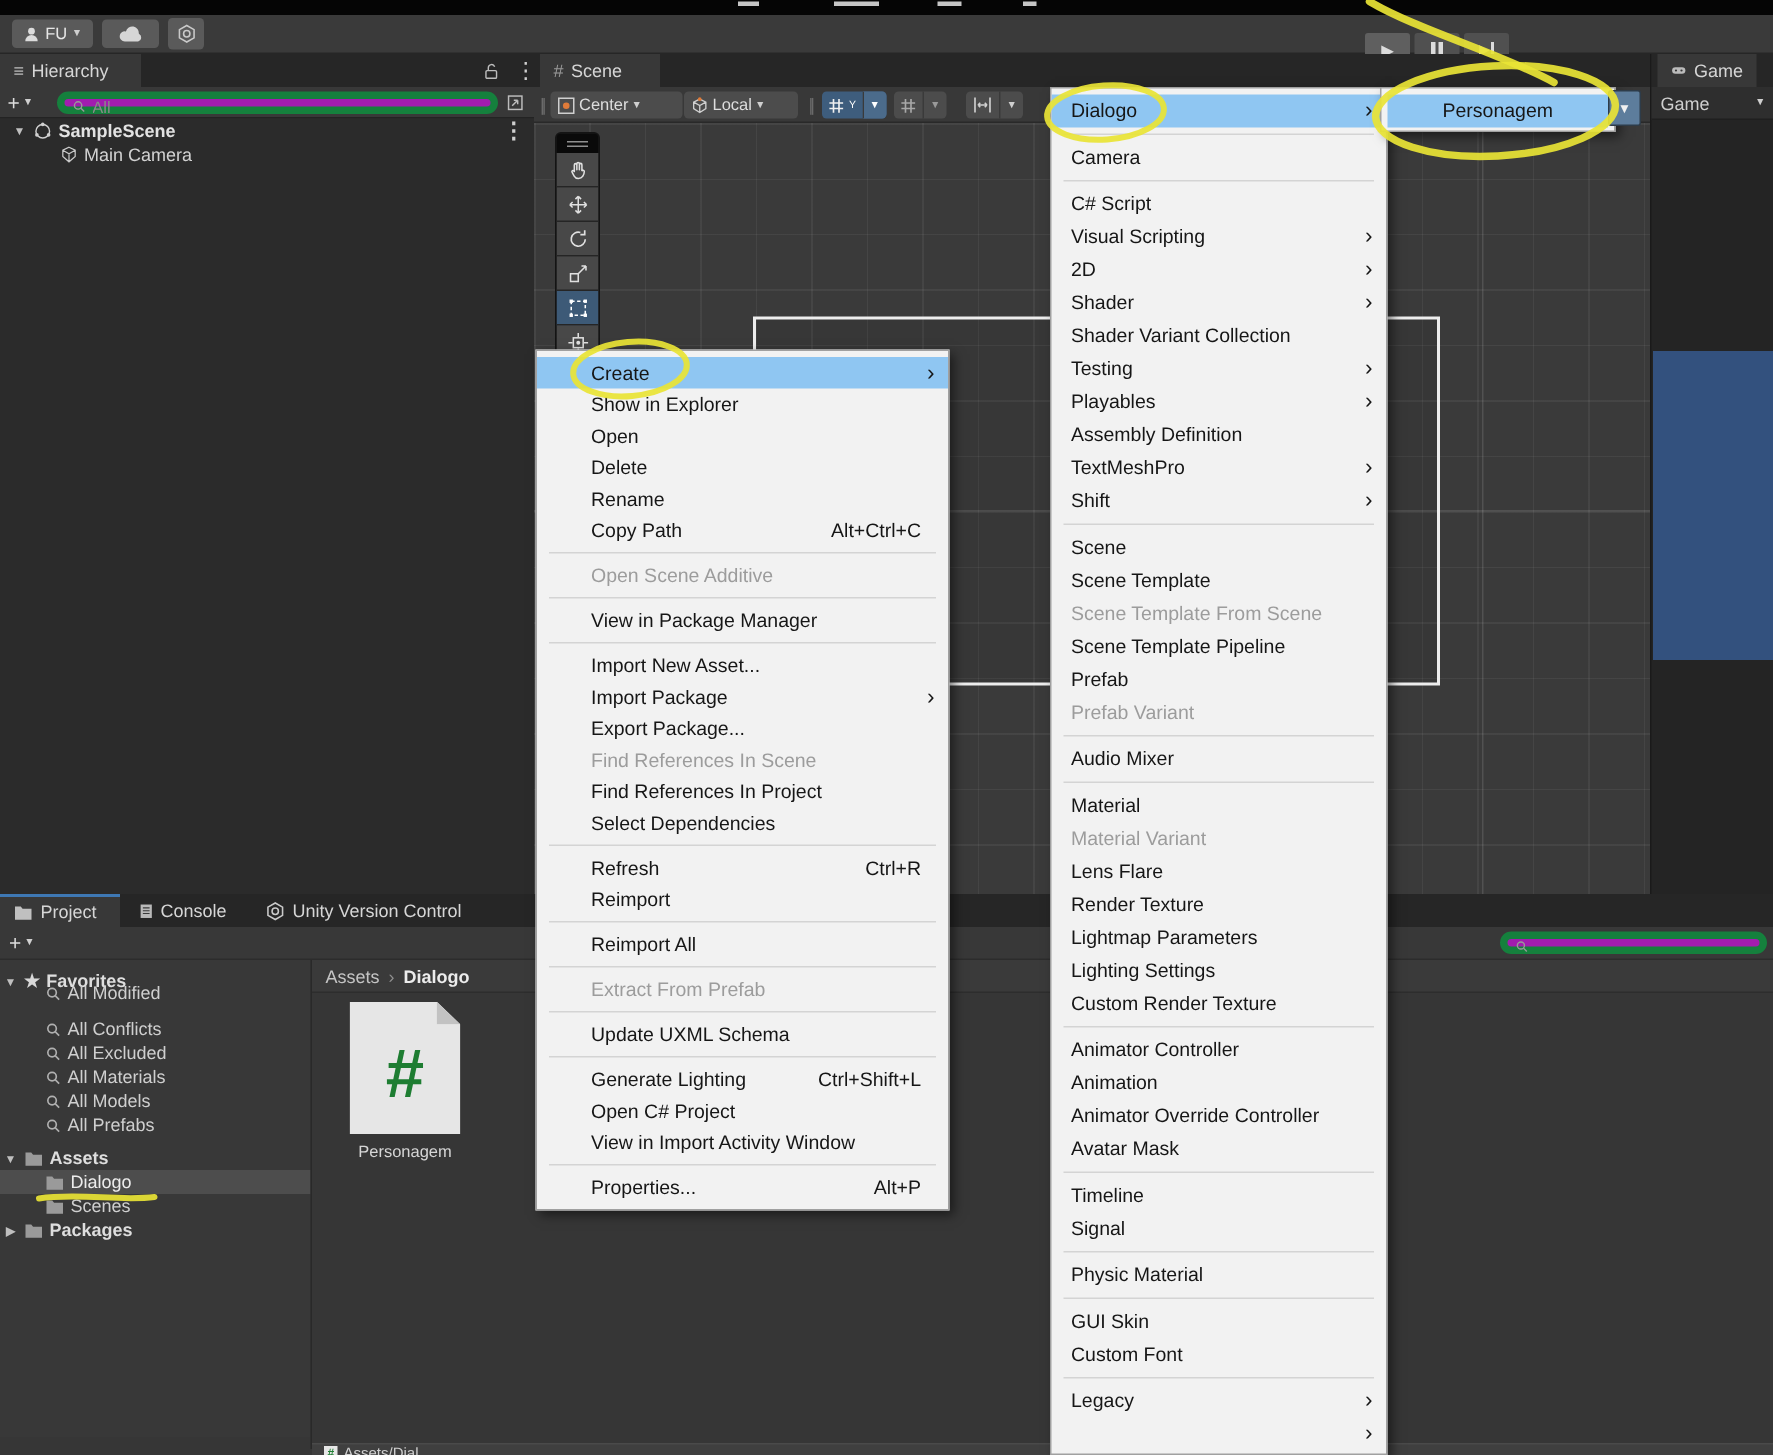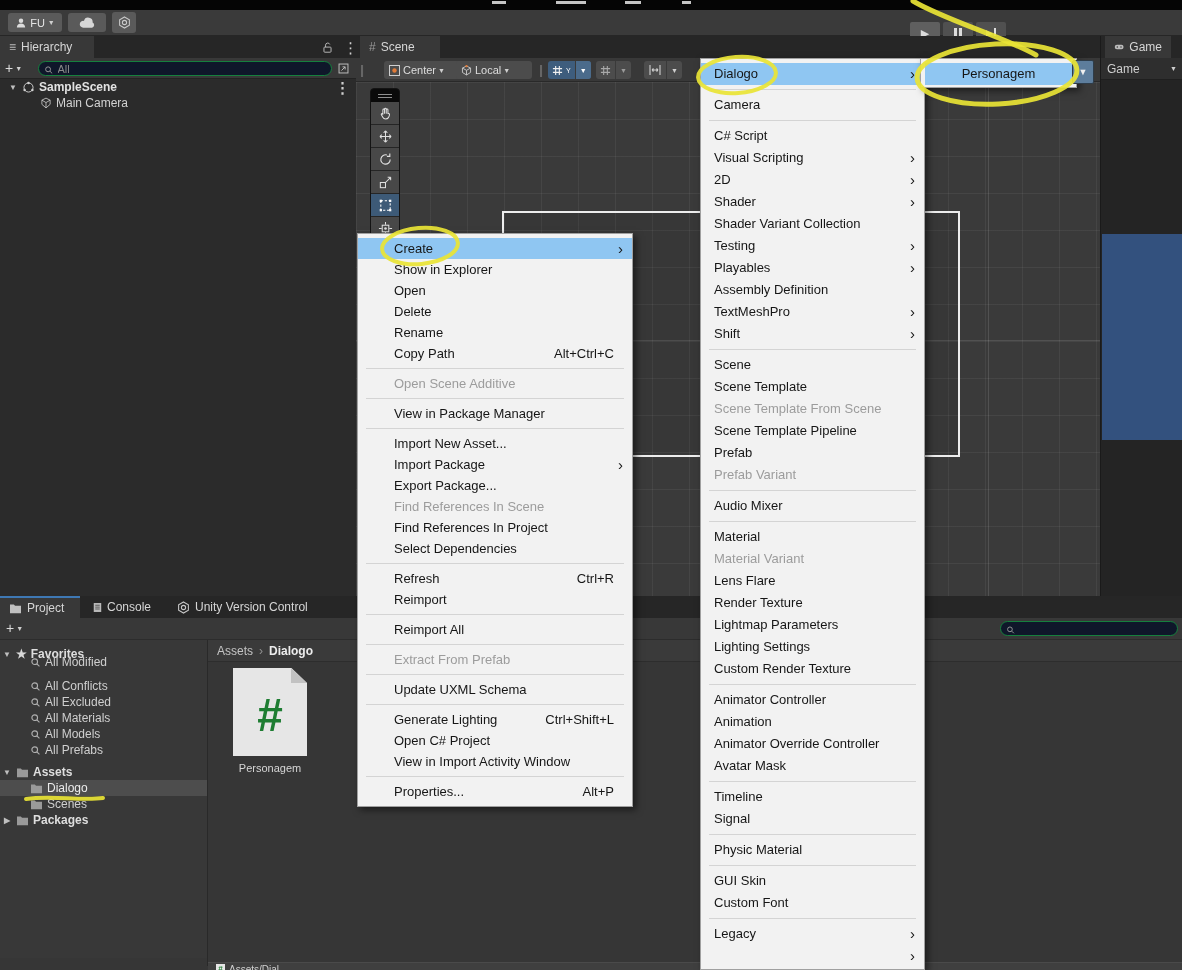--- a/index.html
+++ b/index.html
@@ -16,21 +16,21 @@
   .playbtn{position:absolute;top:12px;width:30px;height:22px;background:#505050;border-radius:2px;display:flex;align-items:center;justify-content:center;color:#dcdcdc}
   
   .tabbar{background:#262626}
   .tab{position:absolute;top:0;height:22px;display:flex;align-items:center;gap:5px;padding:0 9px;color:#d6d6d6;font-size:12px}
   .tab.active{background:#383838}
   .kebab{color:#cfcfcf;font-size:15px;line-height:1}
   
   #hierarchy{left:0;top:36px;width:356px;height:560px;background:#2b2b2b}
   #hier-tabbar{left:0;top:0;width:356px;height:22px}
   #hier-toolbar{left:0;top:22px;width:356px;height:21px;background:#383838;border-bottom:1px solid #232323}
-  .searchfield{position:absolute;background:#0f172a;border:1px solid #15803d;border-radius:8px;display:flex;align-items:flex-end;padding:0 5px;gap:4px}
+  .searchfield{position:absolute;background:#a21caf;border:5px solid #15803d;border-radius:8px;display:flex;align-items:flex-start;padding:0 5px;gap:4px}
   .searchfield input{border:none;outline:none;background:transparent;color:#bdbdbd;font-size:11px;width:100%;font-family:"Liberation Sans",sans-serif}
   .searchfield input::placeholder{color:#8a8a8a}
   .hrow{position:absolute;left:0;width:356px;height:16px;display:flex;align-items:center;gap:4px;color:#d2d2d2;font-size:12px}
   .disc{font-size:8px;color:#bfbfbf;width:10px;text-align:center}
   
   #scene-panel{left:356px;top:36px;width:744px;height:560px;background:#262626}
   #scene-toolbar{left:0;top:22px;width:744px;height:24px;background:#383838;border-bottom:1px solid #292929}
   .stool{position:absolute;top:3px;height:18px;background:#4c4c4c;border-radius:3px;display:flex;align-items:center;color:#ddd;font-size:11px}
   .seg{display:flex;align-items:center;justify-content:center;height:18px;padding:0 4px;gap:2px}
   .seg+.seg{border-left:1px solid #3a3a3a}
@@ -191,21 +191,21 @@
   <div class="abs" id="scene-panel">
     <div class="abs tabbar" style="left:0;top:0;width:744px;height:22px">
       <div class="tab active" style="left:4px;width:80px">
         <span style="color:#9a9a9a">#</span>
         <span>Scene</span>
       </div>
 
     </div>
     <div class="abs" id="scene-toolbar">
       <span class="abs handle" style="left:4px;top:5px">||</span>
-      <div class="stool" style="left:28px;width:88px">
+      <div class="stool" style="left:11px;width:88px">
         <div class="seg">
           <svg width="13" height="13">
               <rect x="1.5" y="1.5" width="10" height="10" fill="none" stroke="#cfcfcf"></rect>
               <circle cx="6.5" cy="6.5" r="2.2" fill="#e07b39"></circle>
             </svg>
           <span>Center</span>
           <span class="caret">▼</span>
         </div>
       </div>
       <div class="stool" style="left:100px;width:76px">

